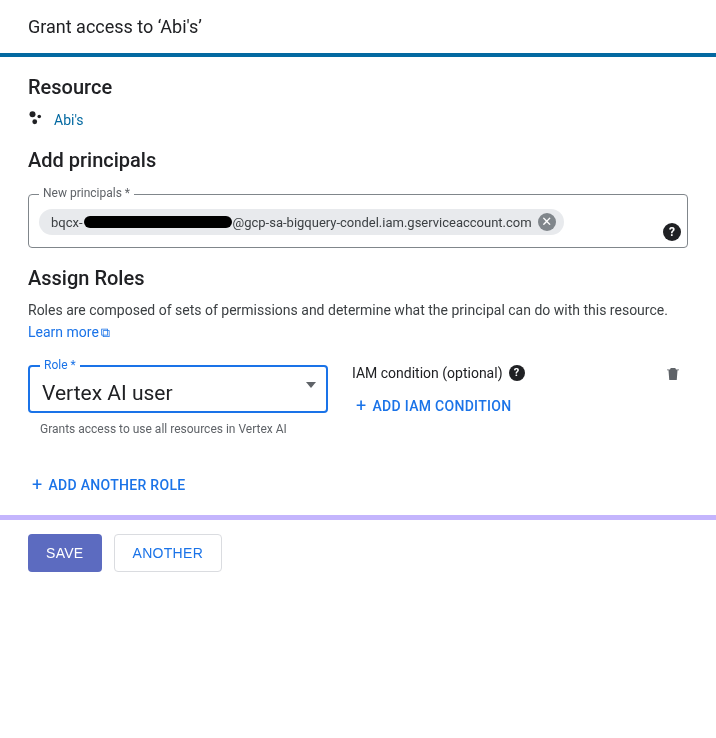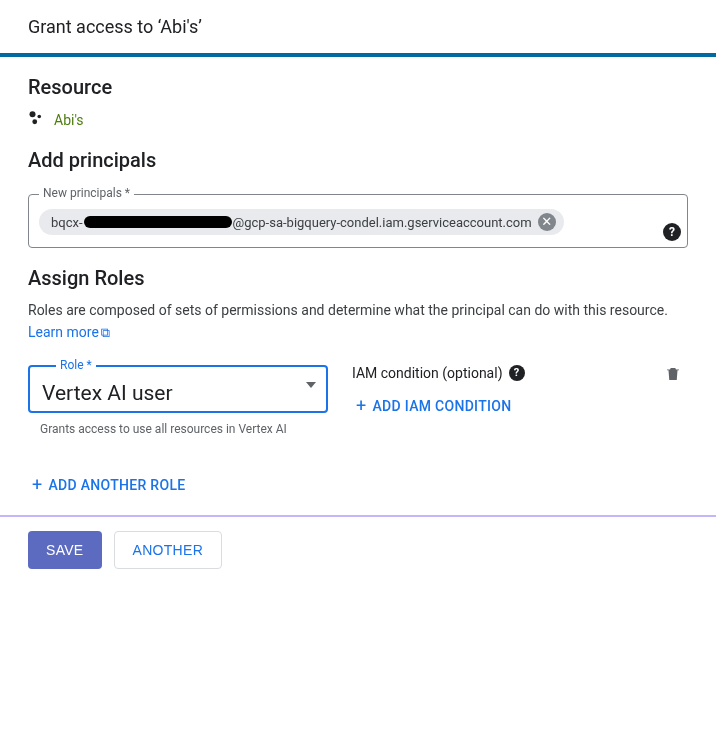--- a/index.html
+++ b/index.html
@@ -42,21 +42,21 @@
       margin-left: 2px;
       vertical-align: baseline;
     }
     .resource-row {
       display: flex;
       align-items: center;
       gap: 8px;
       margin-top: 6px;
     }
     .resource-icon svg { width: 18px; height: 18px; }
-    .resource-name { font-size: 14px; color: #4d7c0f; }
+    .resource-name { font-size: 14px; color: #0369a1; }
 
     .field-wrap {
       position: relative;
       border: 1px solid #80868b;
       border-radius: 4px;
       margin-top: 22px;
       padding: 14px 10px 12px 10px;
     }
     .field-label-float {
       position: absolute;
@@ -130,21 +130,21 @@
     .select-wrap {
       position: relative;
       border: 2px solid #1a73e8;
       border-radius: 4px;
       height: 48px;
       cursor: pointer;
     }
     .select-label-float {
       position: absolute;
       top: -9px;
-      left: 26px;
+      left: 10px;
       background: #fff;
       padding: 0 4px;
       font-size: 12px;
       color: #1a73e8;
     }
     .select-value {
       padding: 14px 12px 0 12px;
       font-size: 21px;
       color: #202124;
     }
@@ -200,21 +200,21 @@
       margin-left: auto;
       padding-right: 6px;
     }
     .trash-icon svg { width: 18px; height: 18px; fill: #5f6368; }
 
     .add-role {
       margin: 30px 28px 0 28px;
     }
 
     .footer-bar {
-      border-top: 2px solid #c4b5fd;
+      border-top: 5px solid #c4b5fd;
       padding: 14px 28px;
       display: flex;
       gap: 12px;
       margin-top: 14px;
     }
     .btn-primary {
       background: #5c6bc0;
       color: #fff;
       border: none;
       border-radius: 4px;

